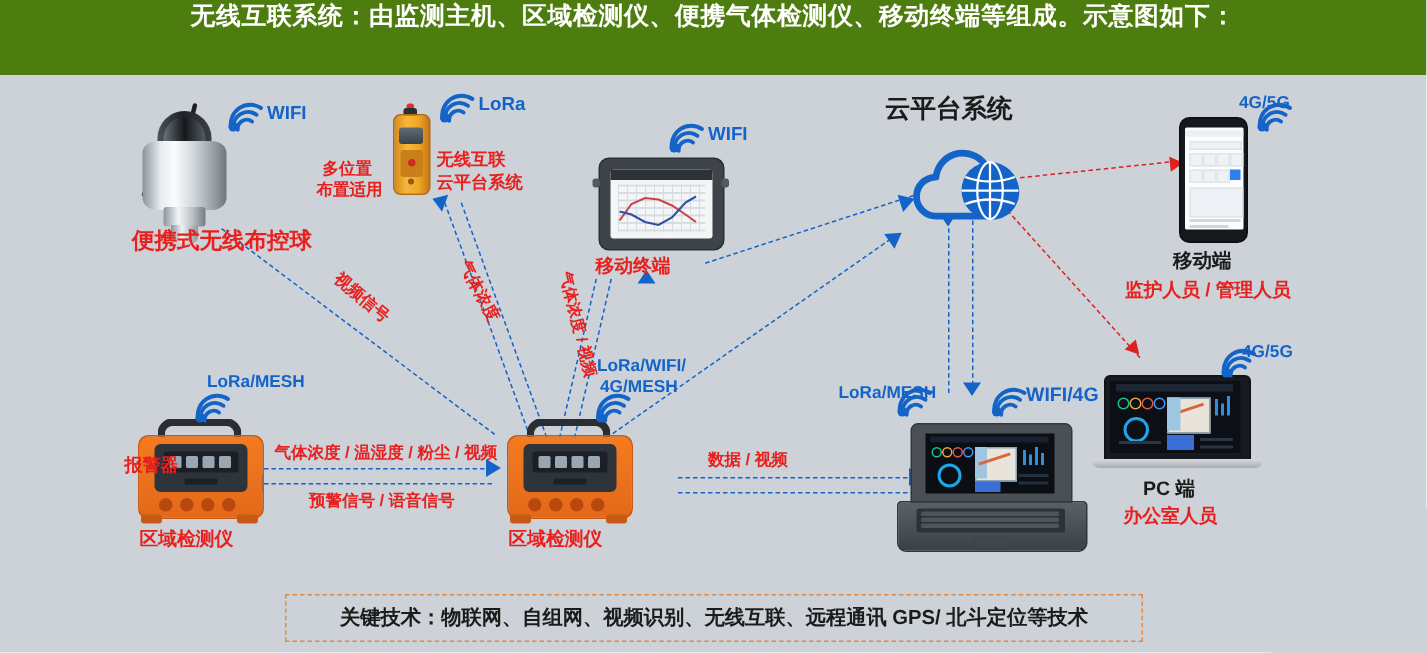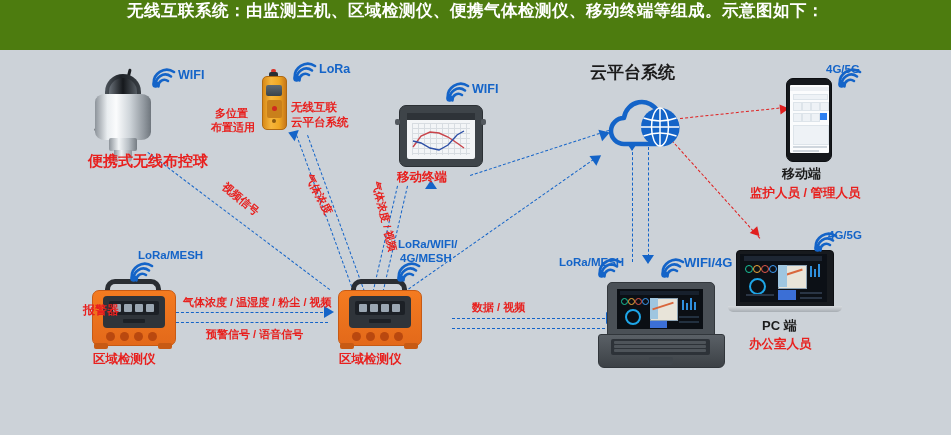--- a/index.html
+++ b/index.html
@@ -423,14 +423,17 @@
   <div class="lbl lbl-blue" style="left:400px;top:251px;font-size:11.5px;">4G/MESH</div>
   <div class="lbl lbl-red" style="left:339px;top:352px;font-size:12.5px;">区域检测仪</div>
 
   <div class="lbl lbl-red" style="left:228px;top:180px;font-size:11px;transform:rotate(40deg);transform-origin:0 0;">视频信号</div>
   <div class="lbl lbl-red" style="left:314px;top:172px;font-size:11px;transform:rotate(62deg);transform-origin:0 0;">气体浓度</div>
   <div class="lbl lbl-red" style="left:382px;top:180px;font-size:10.5px;transform:rotate(76deg);transform-origin:0 0;">气体浓度 / 视频</div>
   <div class="lbl lbl-red" style="left:183px;top:296px;font-size:11px;">气体浓度 / 温湿度 / 粉尘 / 视频</div>
   <div class="lbl lbl-red" style="left:206px;top:328px;font-size:11px;">预警信号 / 语音信号</div>
   <div class="lbl lbl-red" style="left:472px;top:301px;font-size:11px;">数据 / 视频</div>
 
+  <div class="banner-bottom">
+    <div class="t">关键技术：物联网、自组网、视频识别、无线互联、远程通讯 GPS/ 北斗定位等技术</div>
+  </div>
 
 </div>
 
 </body></html>

